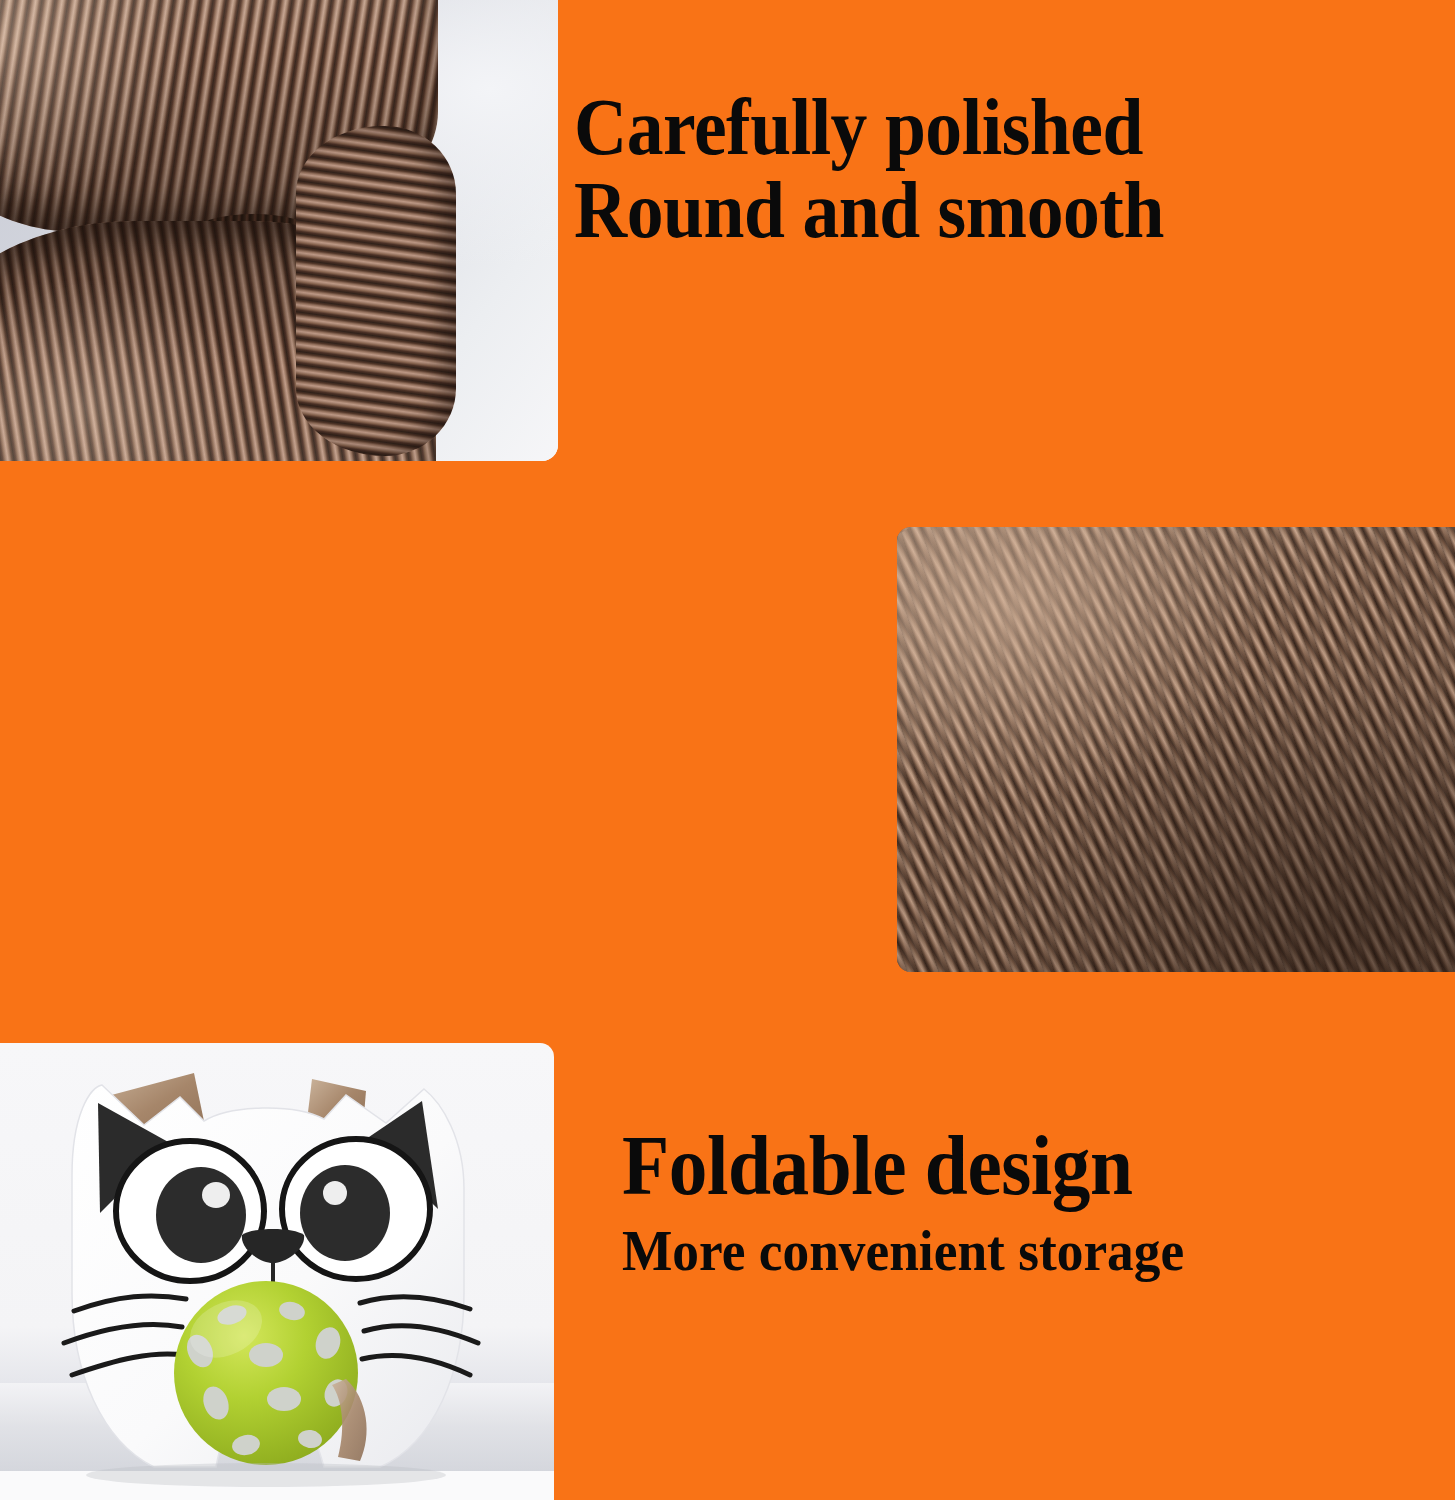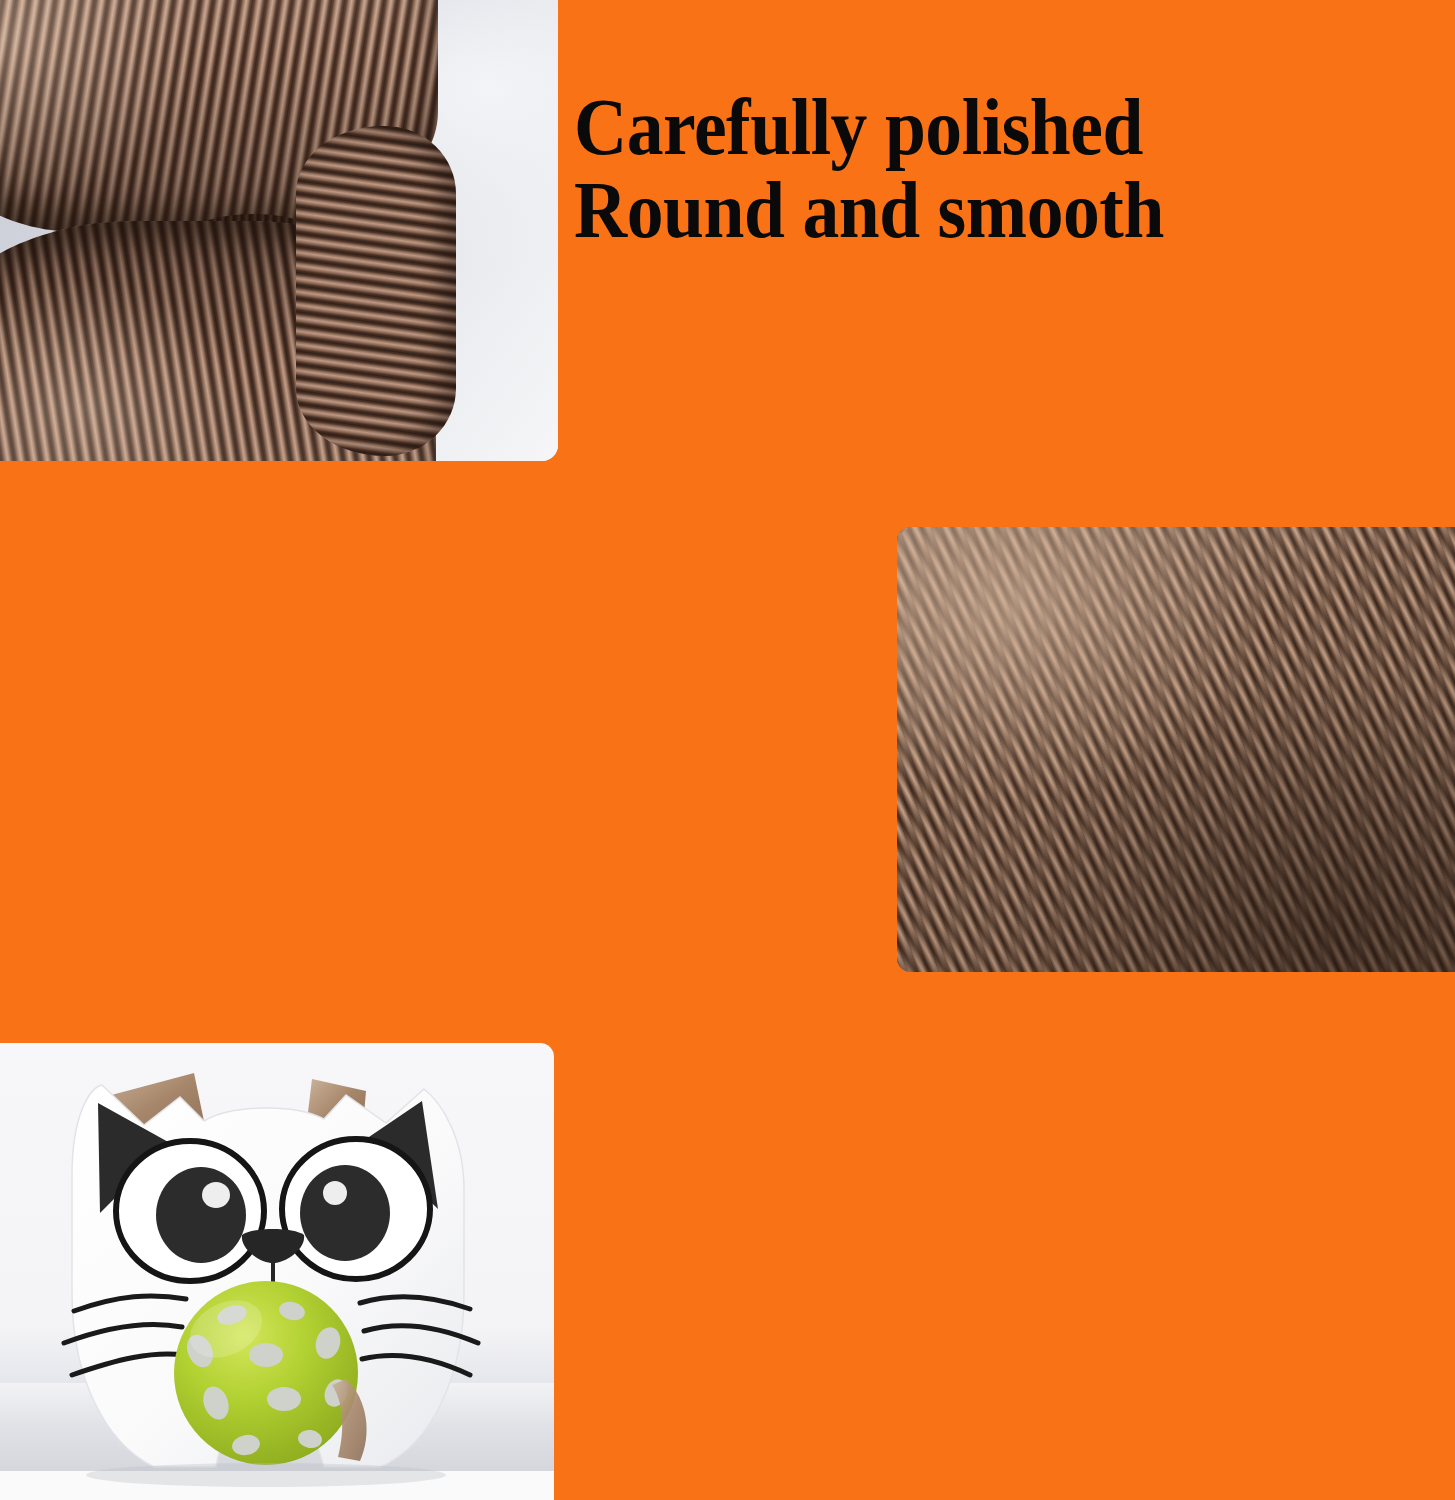--- a/index.html
+++ b/index.html
@@ -354,14 +354,18 @@
         <ellipse cx="316" cy="396" rx="12" ry="9" transform="rotate(8 316 396)"></ellipse>
       </g>
       <ellipse cx="232" cy="286" rx="38" ry="26" fill="#ffffff" opacity=".18" transform="rotate(-26 232 286)"></ellipse>
 
       <path d="M352 336 C 374 356, 378 392, 366 418 L 344 414 C 352 384, 348 356, 338 342 Z" fill="url(#cardG)" opacity=".9"></path>
 
       <ellipse cx="272" cy="432" rx="180" ry="12" fill="#b9bcc4" opacity=".35"></ellipse>
     </svg>
   </div>
 
+  <div class="text-block" id="text3">
+    <div class="headline">Foldable design</div>
+    <div class="subline">More convenient storage</div>
+  </div>
 
 </div>
 
 </body></html>

